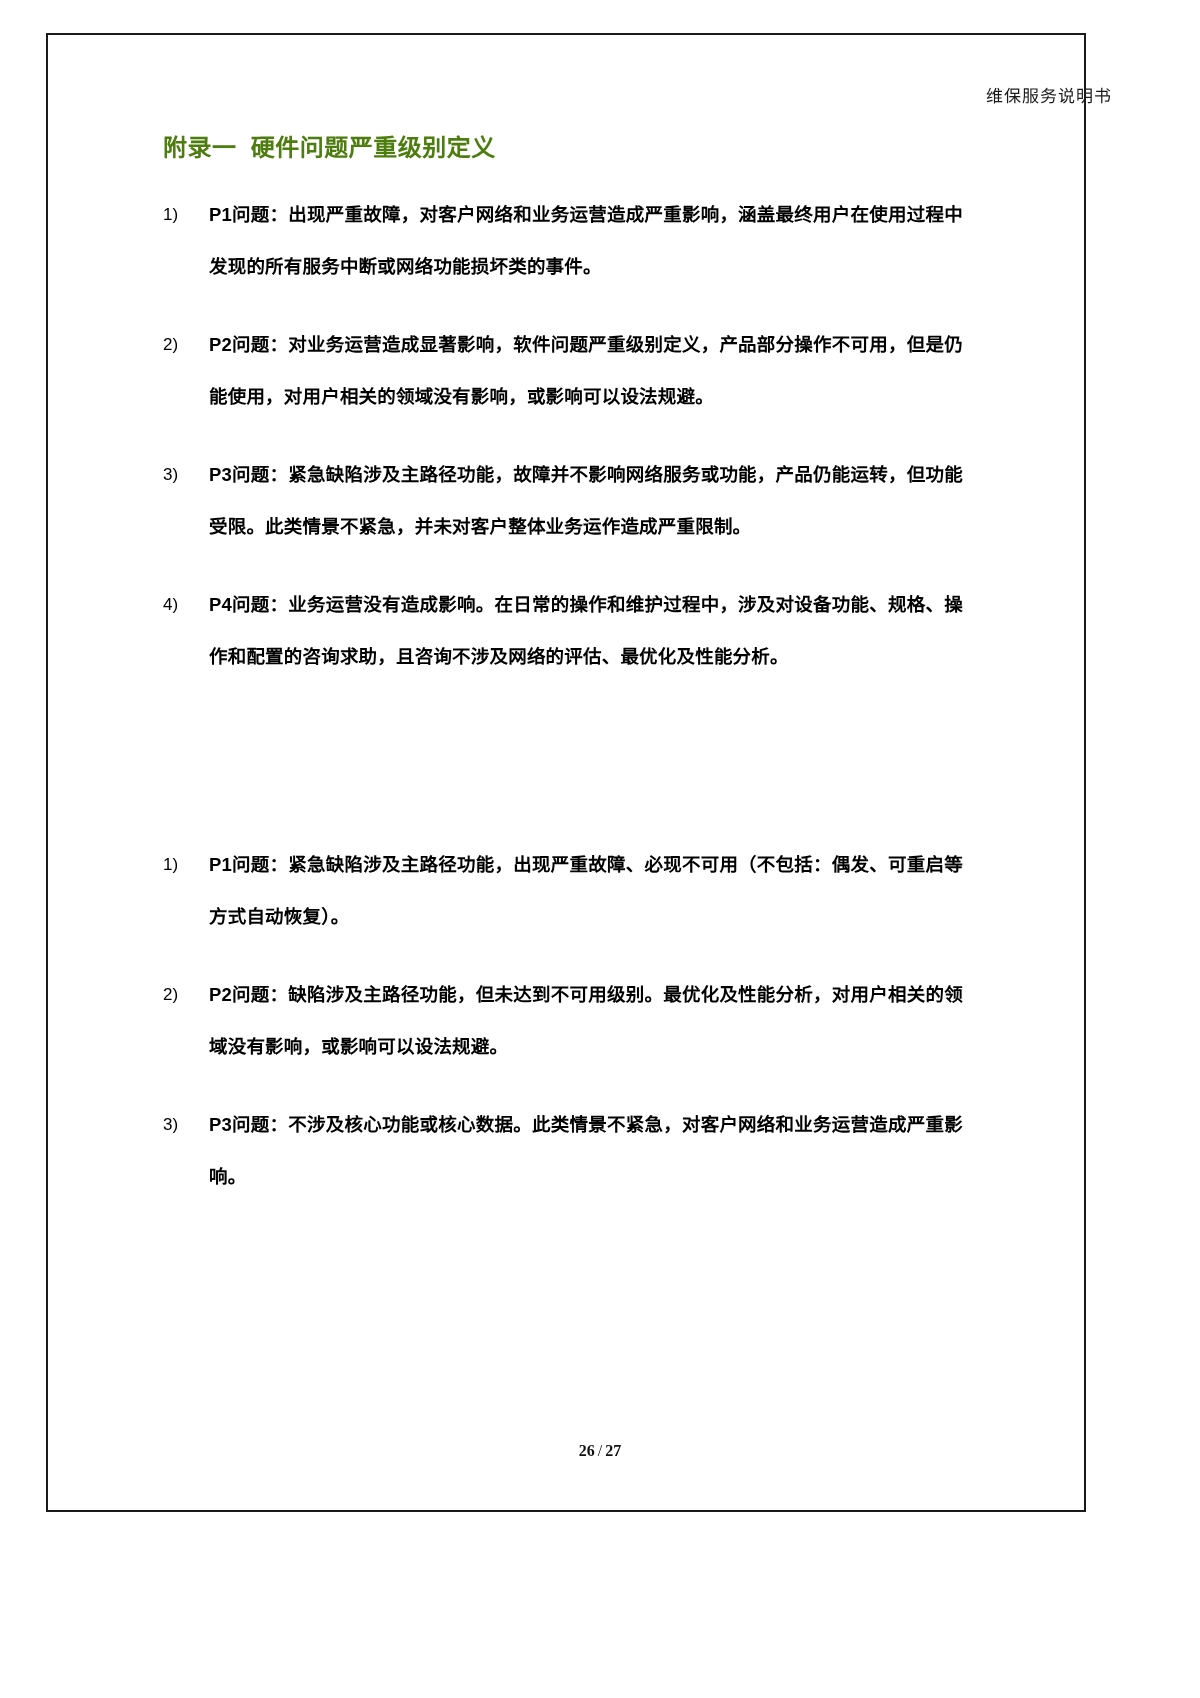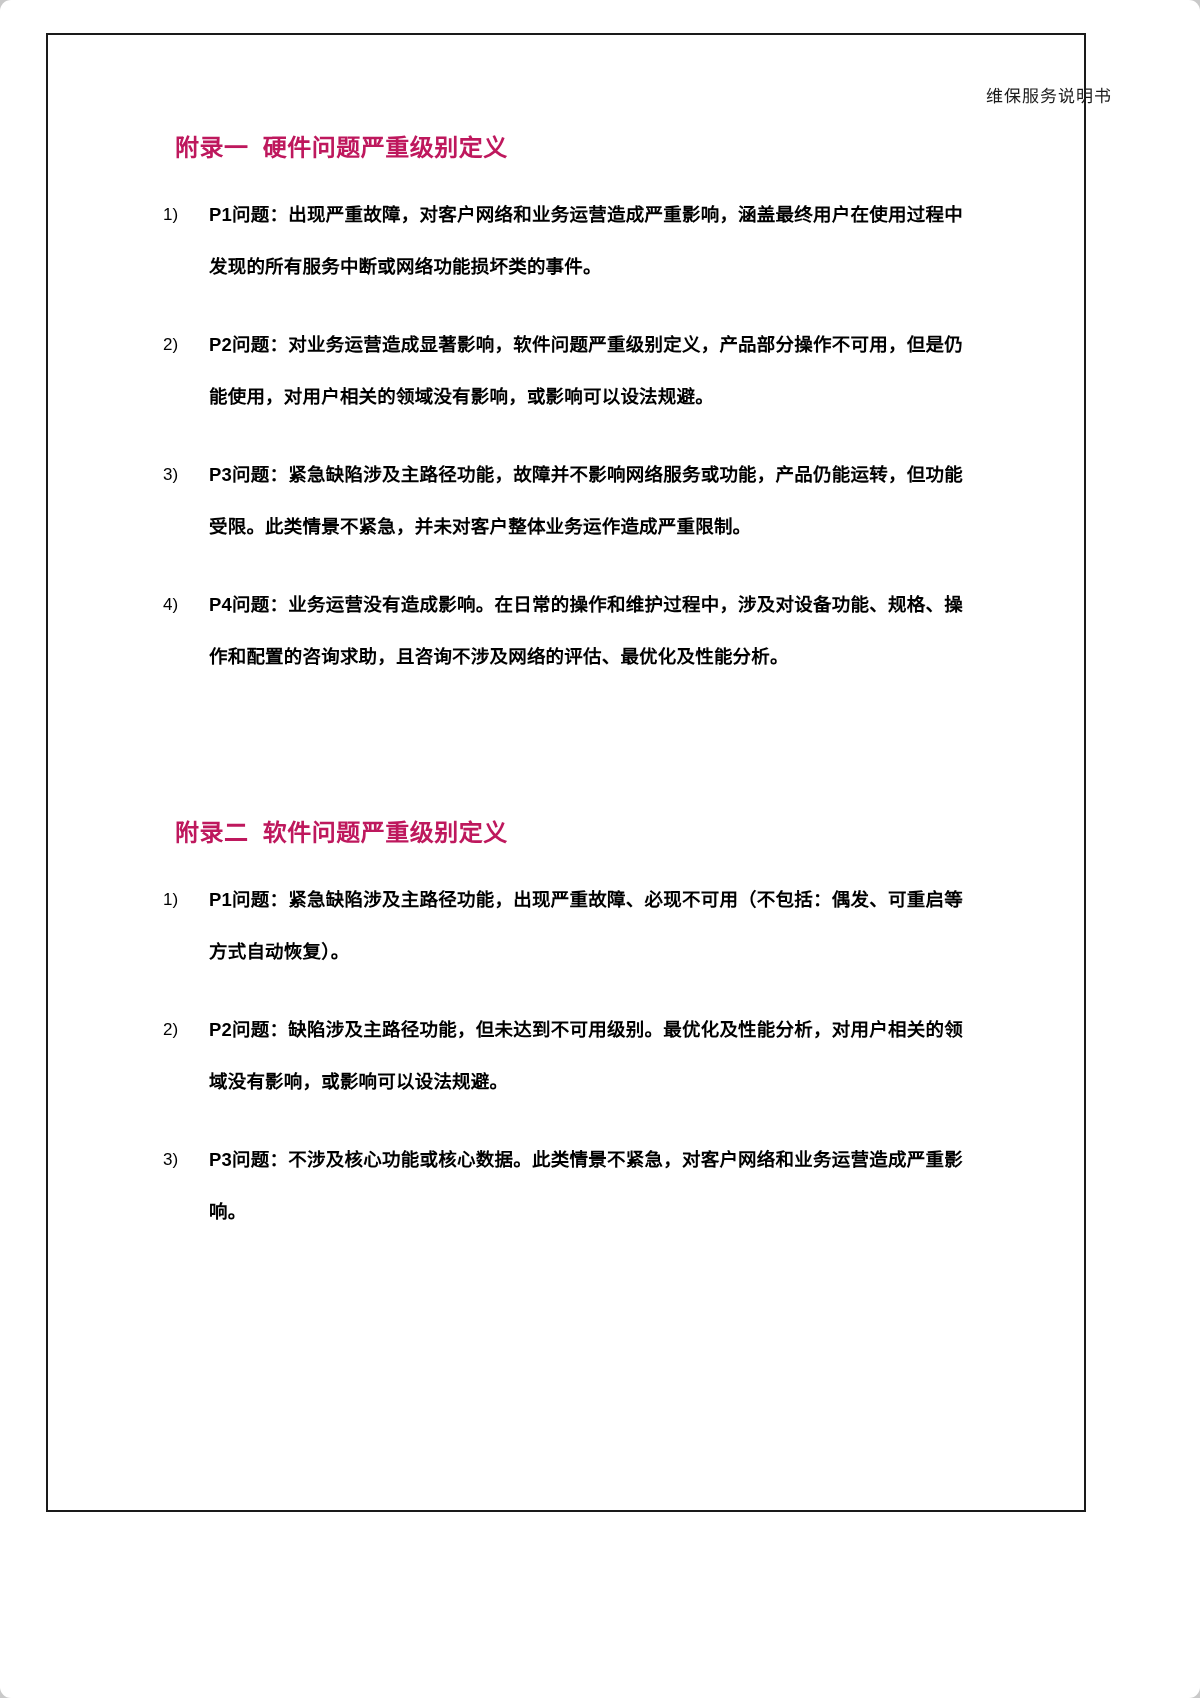--- a/index.html
+++ b/index.html
@@ -8,21 +8,20 @@
     background: #c9c9c9;
   }
   .page {
     position: relative;
     width: 1200px;
     height: 1698px;
     background: #ffffff;
     box-sizing: border-box;
     font-family: "Liberation Sans", "DejaVu Sans", sans-serif;
     overflow: hidden;
-    border-radius: 11px;
   }
   .page-border {
     position: absolute;
     left: 46px;
     top: 33px;
     width: 1040px;
     height: 1479px;
     border: 2px solid #1a1a1a;
     box-sizing: border-box;
   }
@@ -37,22 +36,22 @@
   }
   .content {
     position: absolute;
     left: 163px;
     top: 128px;
     width: 800px;
   }
   h2.section-title {
     font-size: 24px;
     font-weight: bold;
-    color: #be185d;
-    margin: 0 0 8px 12px;
+    color: #4d7c0f;
+    margin: 0 0 8px 0;
     letter-spacing: 0.5px;
     white-space: pre;
   }
   .list {
     margin: 0;
     padding: 0;
   }
   .item {
     display: flex;
     align-items: flex-start;
@@ -120,32 +119,34 @@
         <div class="item-text">P3问题：紧急缺陷涉及主路径功能，故障并不影响网络服务或功能，产品仍能运转，但功能受限。此类情景不紧急，并未对客户整体业务运作造成严重限制。</div>
       </div>
       <div class="item">
         <div class="marker">4)</div>
         <div class="item-text">P4问题：业务运营没有造成影响。在日常的操作和维护过程中，涉及对设备功能、规格、操作和配置的咨询求助，且咨询不涉及网络的评估、最优化及性能分析。</div>
       </div>
     </div>
 
     <div class="spacer-block"></div>
 
-    <h2 class="section-title">附录二  软件问题严重级别定义</h2>
     <div class="list">
       <div class="item">
         <div class="marker">1)</div>
         <div class="item-text">P1问题：紧急缺陷涉及主路径功能，出现严重故障、必现不可用（不包括：偶发、可重启等方式自动恢复）。</div>
       </div>
       <div class="item">
         <div class="marker">2)</div>
         <div class="item-text">P2问题：缺陷涉及主路径功能，但未达到不可用级别。最优化及性能分析，对用户相关的领域没有影响，或影响可以设法规避。</div>
       </div>
       <div class="item">
         <div class="marker">3)</div>
         <div class="item-text">P3问题：不涉及核心功能或核心数据。此类情景不紧急，对客户网络和业务运营造成严重影响。</div>
       </div>
     </div>
 
   </div>
 
+  <div class="footer">
+    <span>26</span><span class="sep">/</span><span>27</span>
+  </div>
 
 </div>
 
 </body></html>

